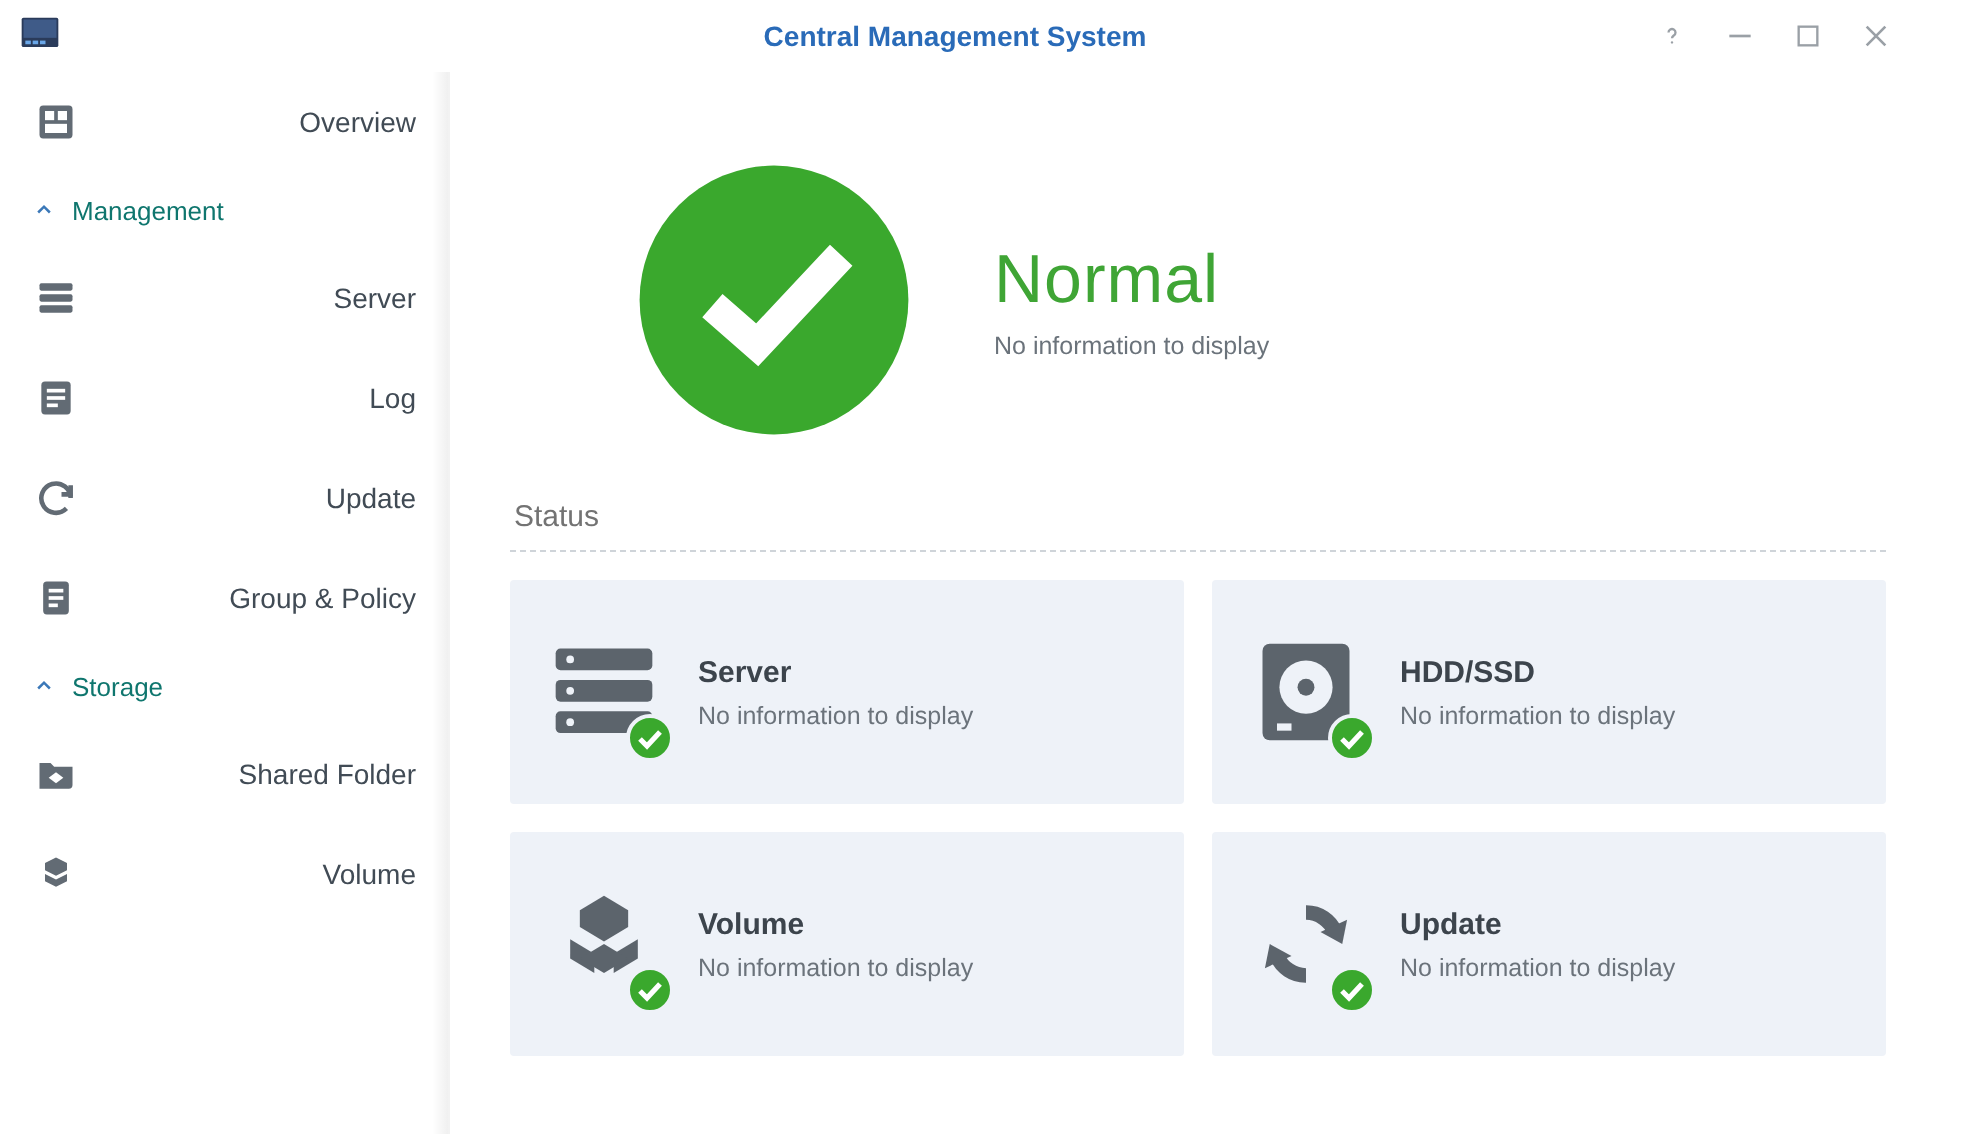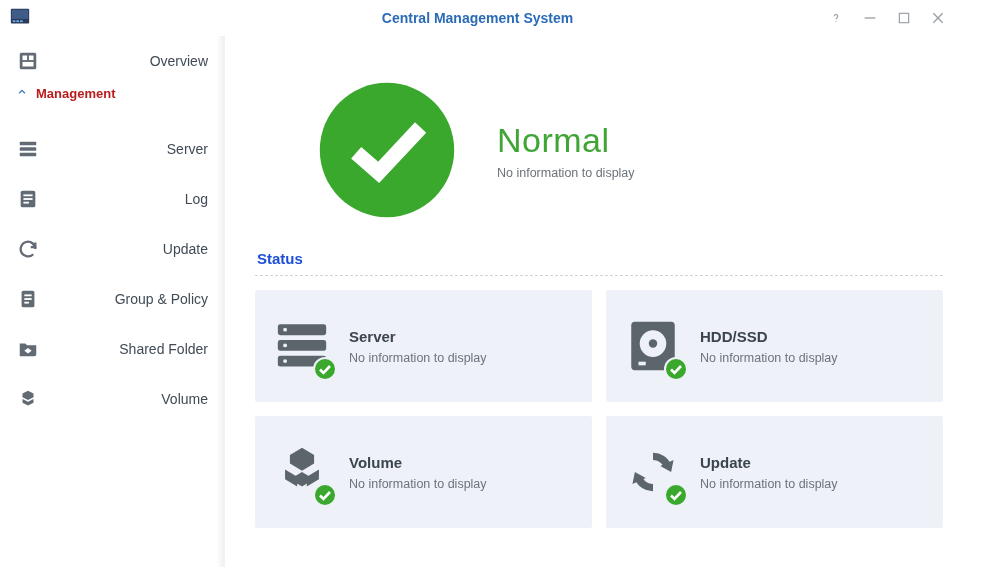--- a/index.html
+++ b/index.html
@@ -92,26 +92,27 @@
 .side-item .icon {
   width: 24px;
   height: 24px;
   color: #626b74;
   display: flex;
   align-items: center;
   justify-content: center;
 }
 .side-section {
   display: flex;
+  align-items: center;
   height: 38px;
   padding: 0 16px;
   gap: 8px;
-  color: #b91c1c;
+  color: #0f766e;
   font-size: 13px;
-  font-weight: 700;
+  font-weight: 400;
   cursor: pointer;
 }
 .side-section .chev {
   width: 12px;
   height: 12px;
   display: flex;
   align-items: center;
   justify-content: center;
   color: #3b78b8;
 }
@@ -136,26 +137,25 @@
   font-weight: 400;
   color: #3fa535;
   margin-bottom: 6px;
   letter-spacing: 0.5px;
 }
 .hero-text .status-sub {
   font-size: 12.5px;
   color: #6b737b;
 }
 .section-label {
-  color: #1d4ed8;
+  color: #737373;
   font-size: 15px;
   padding: 0 0 8px 2px;
   margin: 0 12px 0 18px;
   border-bottom: 1px dashed #cfd4d9;
-  font-weight: bold;
 }
 .cards {
   display: grid;
   grid-template-columns: 1fr 1fr;
   gap: 14px;
   padding: 14px 12px 14px 18px;
 }
 .card {
   background: #eef2f8;
   border-radius: 2px;
@@ -292,20 +292,28 @@
           <svg viewBox="0 0 24 24" width="22" height="22" fill="#626b74">
             <rect x="5" y="3" width="14" height="18" rx="2"></rect>
             <rect x="8" y="7" width="8" height="2" fill="#fff"></rect>
             <rect x="8" y="11" width="8" height="2" fill="#fff"></rect>
             <rect x="8" y="15" width="5" height="2" fill="#fff"></rect>
           </svg>
         </span>
         <span>Group &amp; Policy</span>
       </div>
 
+      <div class="side-section">
+        <span class="chev">
+          <svg viewBox="0 0 24 24" width="10" height="10" fill="none" stroke="#3b78b8" stroke-width="3">
+              <path d="M5 15 L12 8 L19 15"></path>
+            </svg>
+        </span>
+        <span>Storage</span>
+      </div>
 
       <div class="side-item">
         <span class="icon">
           <svg viewBox="0 0 24 24" width="22" height="22" fill="#626b74">
             <path d="M3 6h6l2 2h10v10a2 2 0 0 1-2 2H3V6z"></path>
             <path d="M8 14l4-3 4 3-4 3z" fill="#fff"></path>
           </svg>
         </span>
         <span>Shared Folder</span>
       </div>

